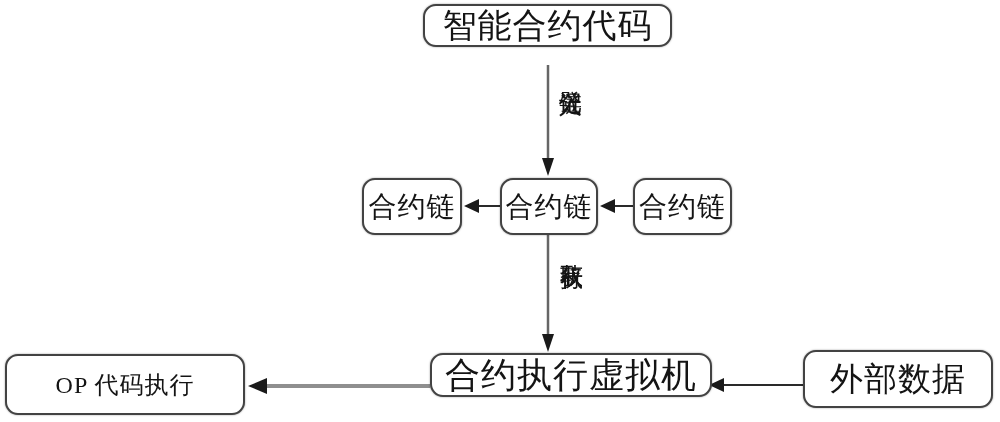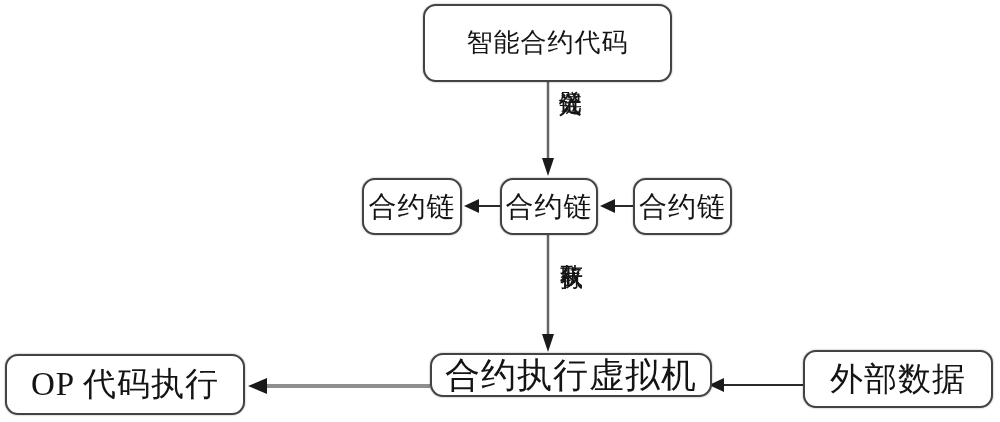--- a/index.html
+++ b/index.html
@@ -30,25 +30,25 @@
     border-radius: 13px;
     box-shadow: 0 0 2px rgba(0,0,0,0.4);
     color: #141414;
     display: flex;
     align-items: center;
     justify-content: center;
     white-space: nowrap;
     letter-spacing: 1px;
     line-height: 1;
   }
-  #n-smart   { left: 423px; top: 4px;   width: 249px; height: 78px; font-size: 26px; }
+  #n-smart   { left: 423px; top: 4px;   width: 249px; height: 43px; font-size: 34px; }
   #n-chain-l { left: 362px; top: 178px; width: 100px; height: 57px; font-size: 28px; }
   #n-chain-m { left: 500px; top: 178px; width: 98px;  height: 57px; font-size: 28px; }
   #n-chain-r { left: 633px; top: 178px; width: 99px;  height: 57px; font-size: 28px; }
-  #n-op      { left: 5px;   top: 354px; width: 240px; height: 61px; font-size: 33px; }
+  #n-op      { left: 5px;   top: 354px; width: 240px; height: 61px; font-size: 24px; }
   #n-vm      { left: 430px; top: 353px; width: 282px; height: 44px; font-size: 35px; }
   #n-ext     { left: 803px; top: 350px; width: 190px; height: 58px; font-size: 33px; }
   .vlabel {
     position: absolute;
     writing-mode: vertical-rl;
     text-orientation: upright;
     color: #141414;
     font-size: 23px;
     line-height: 1;
     letter-spacing: 1px;

